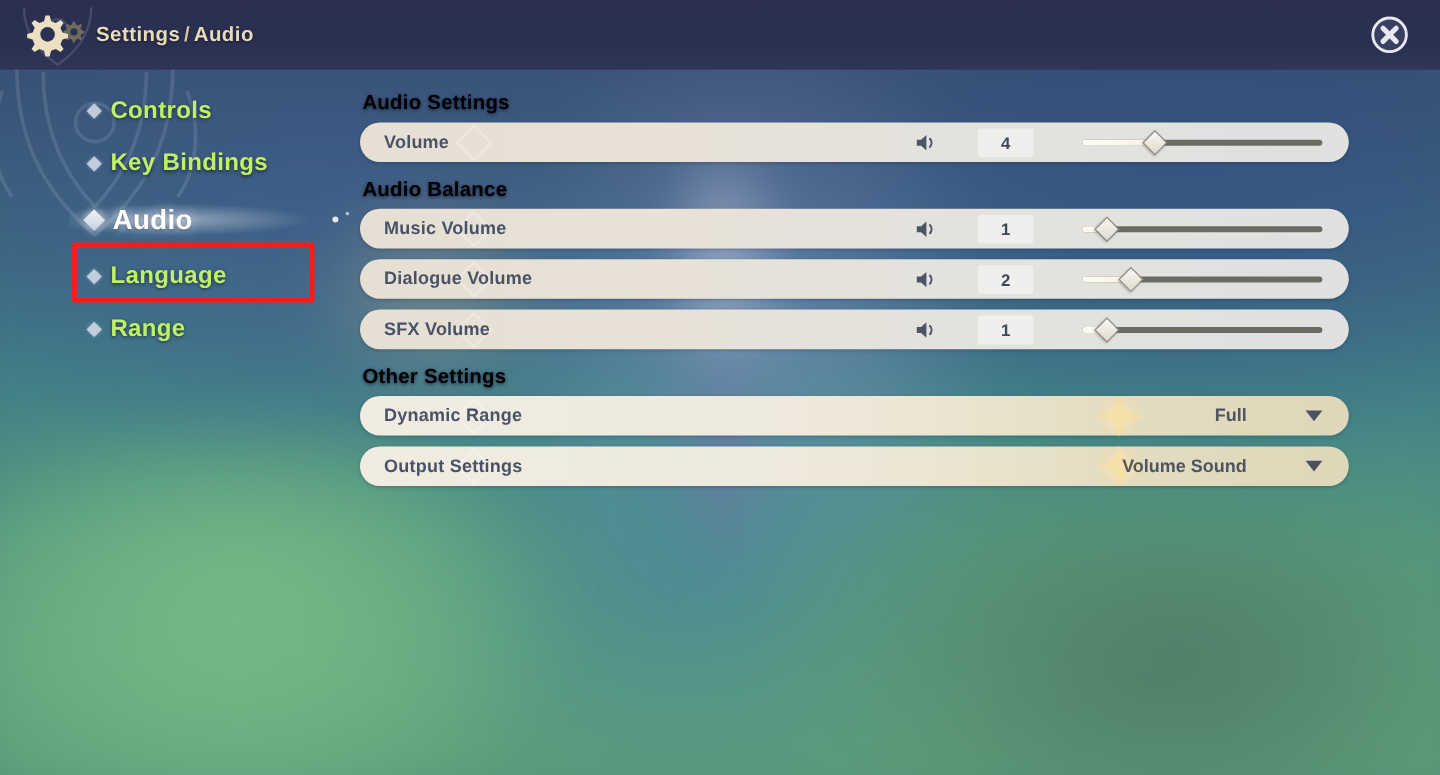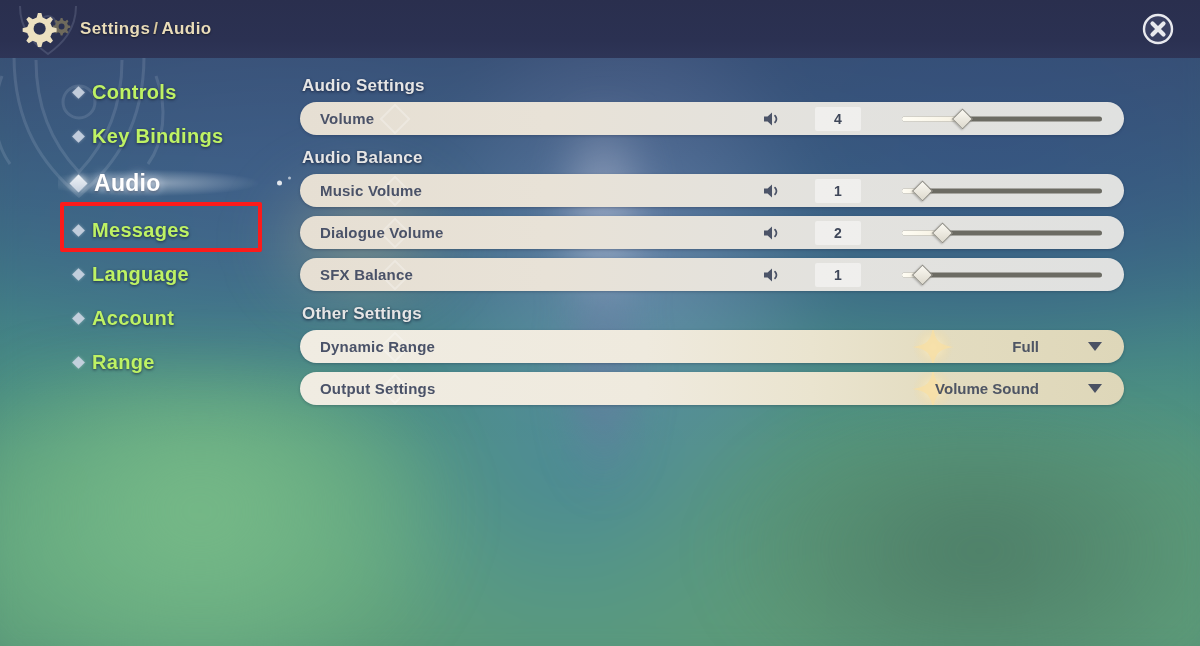--- a/index.html
+++ b/index.html
@@ -213,21 +213,21 @@
   }
 
   
   .main {
     position: absolute;
     left: 300px; top: 76px;
     width: 832px;
     z-index: 5;
   }
   .section-title {
-    color: #e5e5e5;
+    color: #000000;
     font-size: 17px;
     font-weight: bold;
     letter-spacing: .2px;
     text-shadow: 0 1px 3px rgba(18,26,52,.85);
     margin: 0 0 6px 2px;
   }
   .section-title.spaced { margin-top: 13px; }
 
   .row {
     position: relative;
@@ -421,29 +421,21 @@
         <span class="nav-label">Key Bindings</span>
       </div>
       <div class="nav-item active">
         <div class="nav-active-glow"></div>
         <span class="nav-diamond"></span>
         <span class="nav-label">Audio</span>
         <span class="nav-active-sparkle"></span>
       </div>
       <div class="nav-item">
         <span class="nav-diamond"></span>
-        <span class="nav-label">Messages</span>
-      </div>
-      <div class="nav-item">
-        <span class="nav-diamond"></span>
         <span class="nav-label">Language</span>
-      </div>
-      <div class="nav-item">
-        <span class="nav-diamond"></span>
-        <span class="nav-label">Account</span>
       </div>
       <div class="nav-item">
         <span class="nav-diamond"></span>
         <span class="nav-label">Range</span>
       </div>
     </div>
 
   <div class="redbox"></div>
 
   <div class="main">
@@ -489,21 +481,21 @@
           </svg></span>
         <span class="value-box">2</span>
         <span class="slider">
           <span class="slider-track"></span>
           <span class="slider-fill" style="width:20%"></span>
           <span class="slider-knob" style="left:20%"></span>
         </span>
       </div>
       <div class="row slider-row">
         <span class="row-deco"></span>
-        <span class="row-label">SFX Balance</span>
+        <span class="row-label">SFX Volume</span>
         <span class="row-spacer"></span>
         <span class="speaker-icon"><svg viewBox="0 0 20 18" width="20" height="18">
             <path d="M2 6.5 h3.6 L10 2.6 v12.8 L5.6 11.5 H2 z" fill="#4c5468"></path>
             <path d="M13 5.6 a5.2 5.2 0 0 1 0 6.8" fill="none" stroke="#4c5468" stroke-width="1.7" stroke-linecap="round"></path>
           </svg></span>
         <span class="value-box">1</span>
         <span class="slider">
           <span class="slider-track"></span>
           <span class="slider-fill" style="width:10%"></span>
           <span class="slider-knob" style="left:10%"></span>

